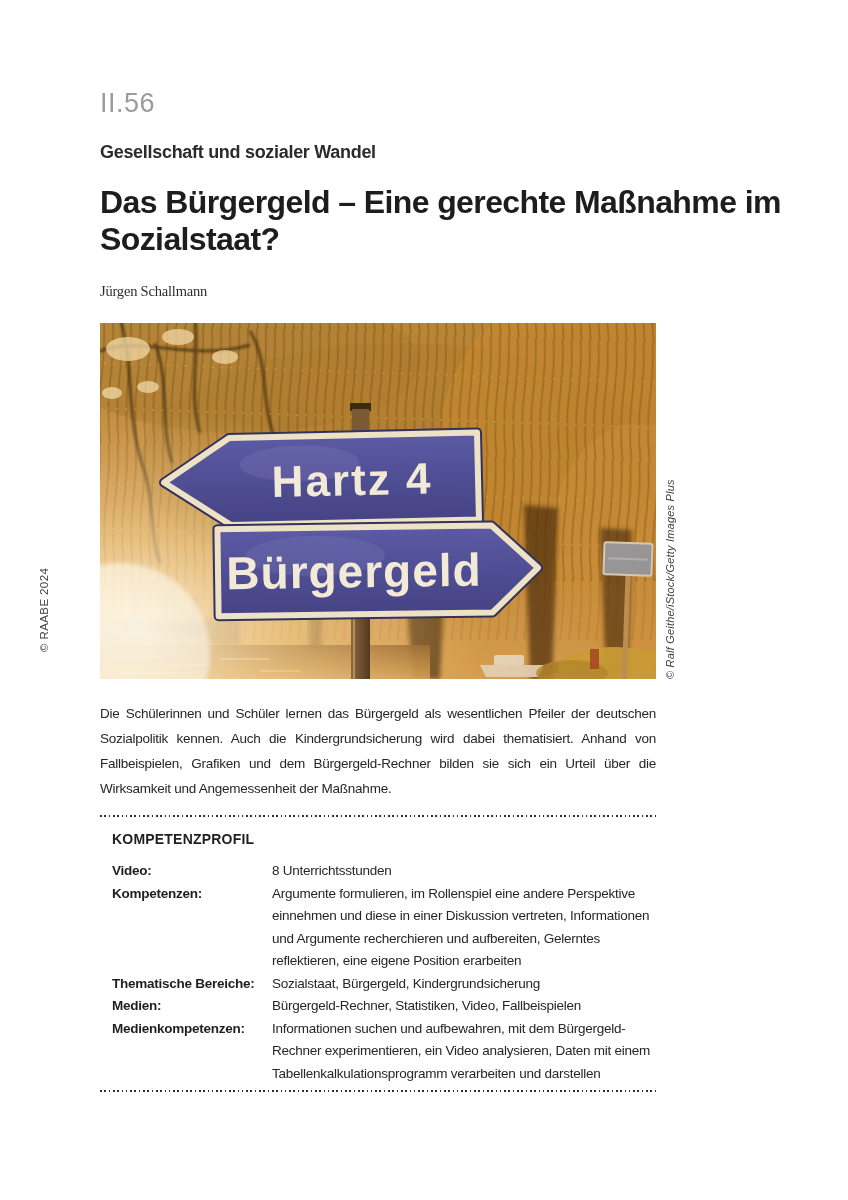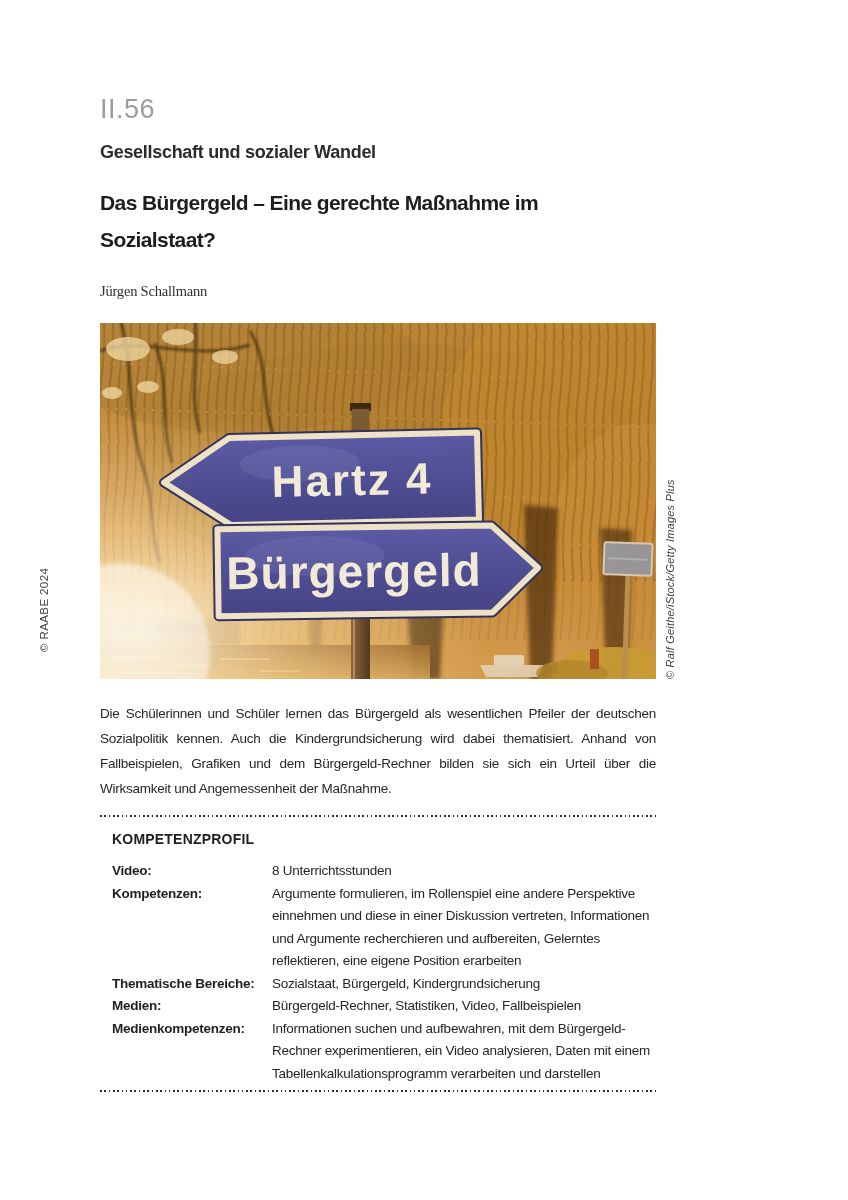--- a/index.html
+++ b/index.html
@@ -1,23 +1,23 @@
 <!DOCTYPE html>
 <html><head>
 <meta charset="utf-8">
 <style>
   html,body{margin:0;padding:0;background:#ffffff;}
   .page{position:relative;width:848px;height:1200px;background:#ffffff;overflow:hidden;
         font-family:"Liberation Sans",sans-serif;color:#222;}
 
-  .series-code{position:absolute;left:100px;top:94px;font-size:27px;font-weight:400;
+  .series-code{position:absolute;left:100px;top:88px;font-size:27px;font-weight:400;
                color:#9c9c9c;letter-spacing:.5px;}
   .category{position:absolute;left:100px;top:142px;font-size:18px;font-weight:700;
             color:#2b2b2b;letter-spacing:-0.3px;white-space:nowrap;}
-  .title{position:absolute;left:100px;top:184px;width:640px;font-size:21px;font-weight:700;
+  .title{position:absolute;left:100px;top:184px;width:640px;font-size:32px;font-weight:700;
          color:#1d1d1d;line-height:37px;letter-spacing:-0.6px;}
   .title div{white-space:nowrap;}
   .author{position:absolute;left:100px;top:283px;font-size:14.5px;color:#2e2e2e;letter-spacing:-0.2px;font-family:Liberation Serif, serif;}
 
   .v-caption{position:absolute;transform:rotate(-90deg);transform-origin:0 0;
              white-space:nowrap;font-size:11.5px;color:#3f3f3f;}
   .v-caption.left{left:38px;top:652px;letter-spacing:.4px;}
   .v-caption.right{left:664px;top:679px;font-size:11px;font-style:italic;letter-spacing:.2px;}
 
   .photo{position:absolute;left:100px;top:323px;width:556px;height:356px;}

